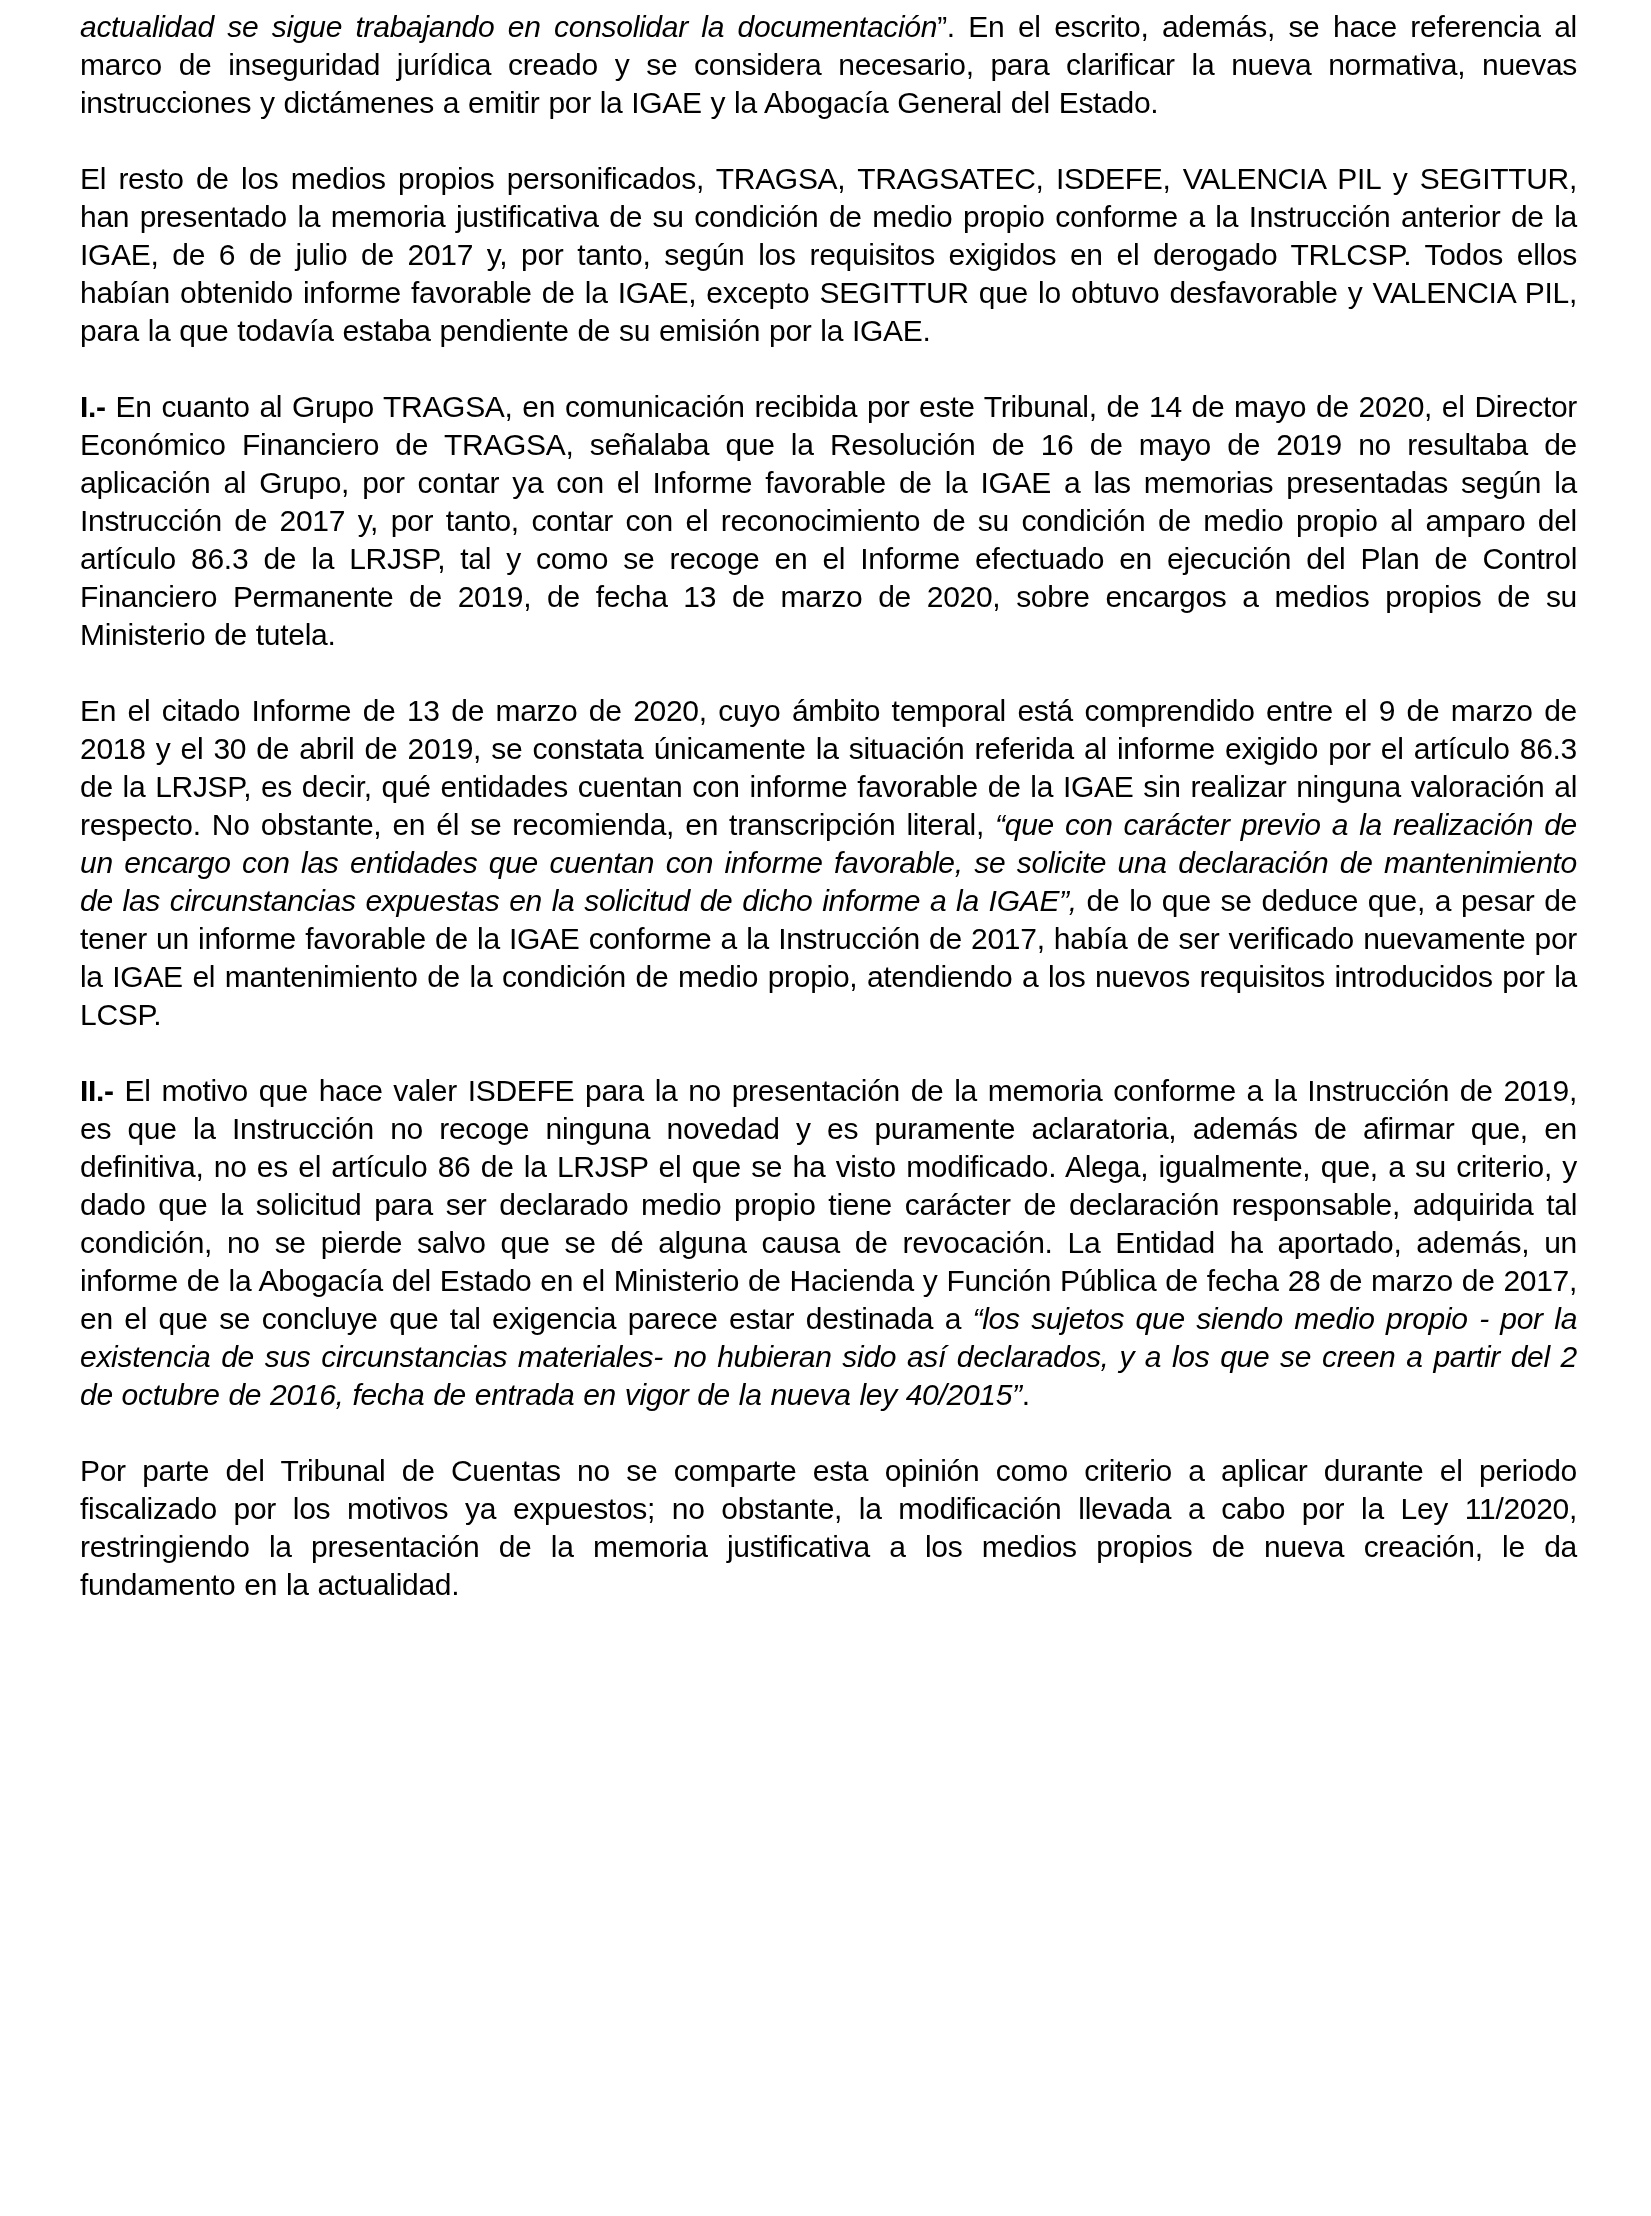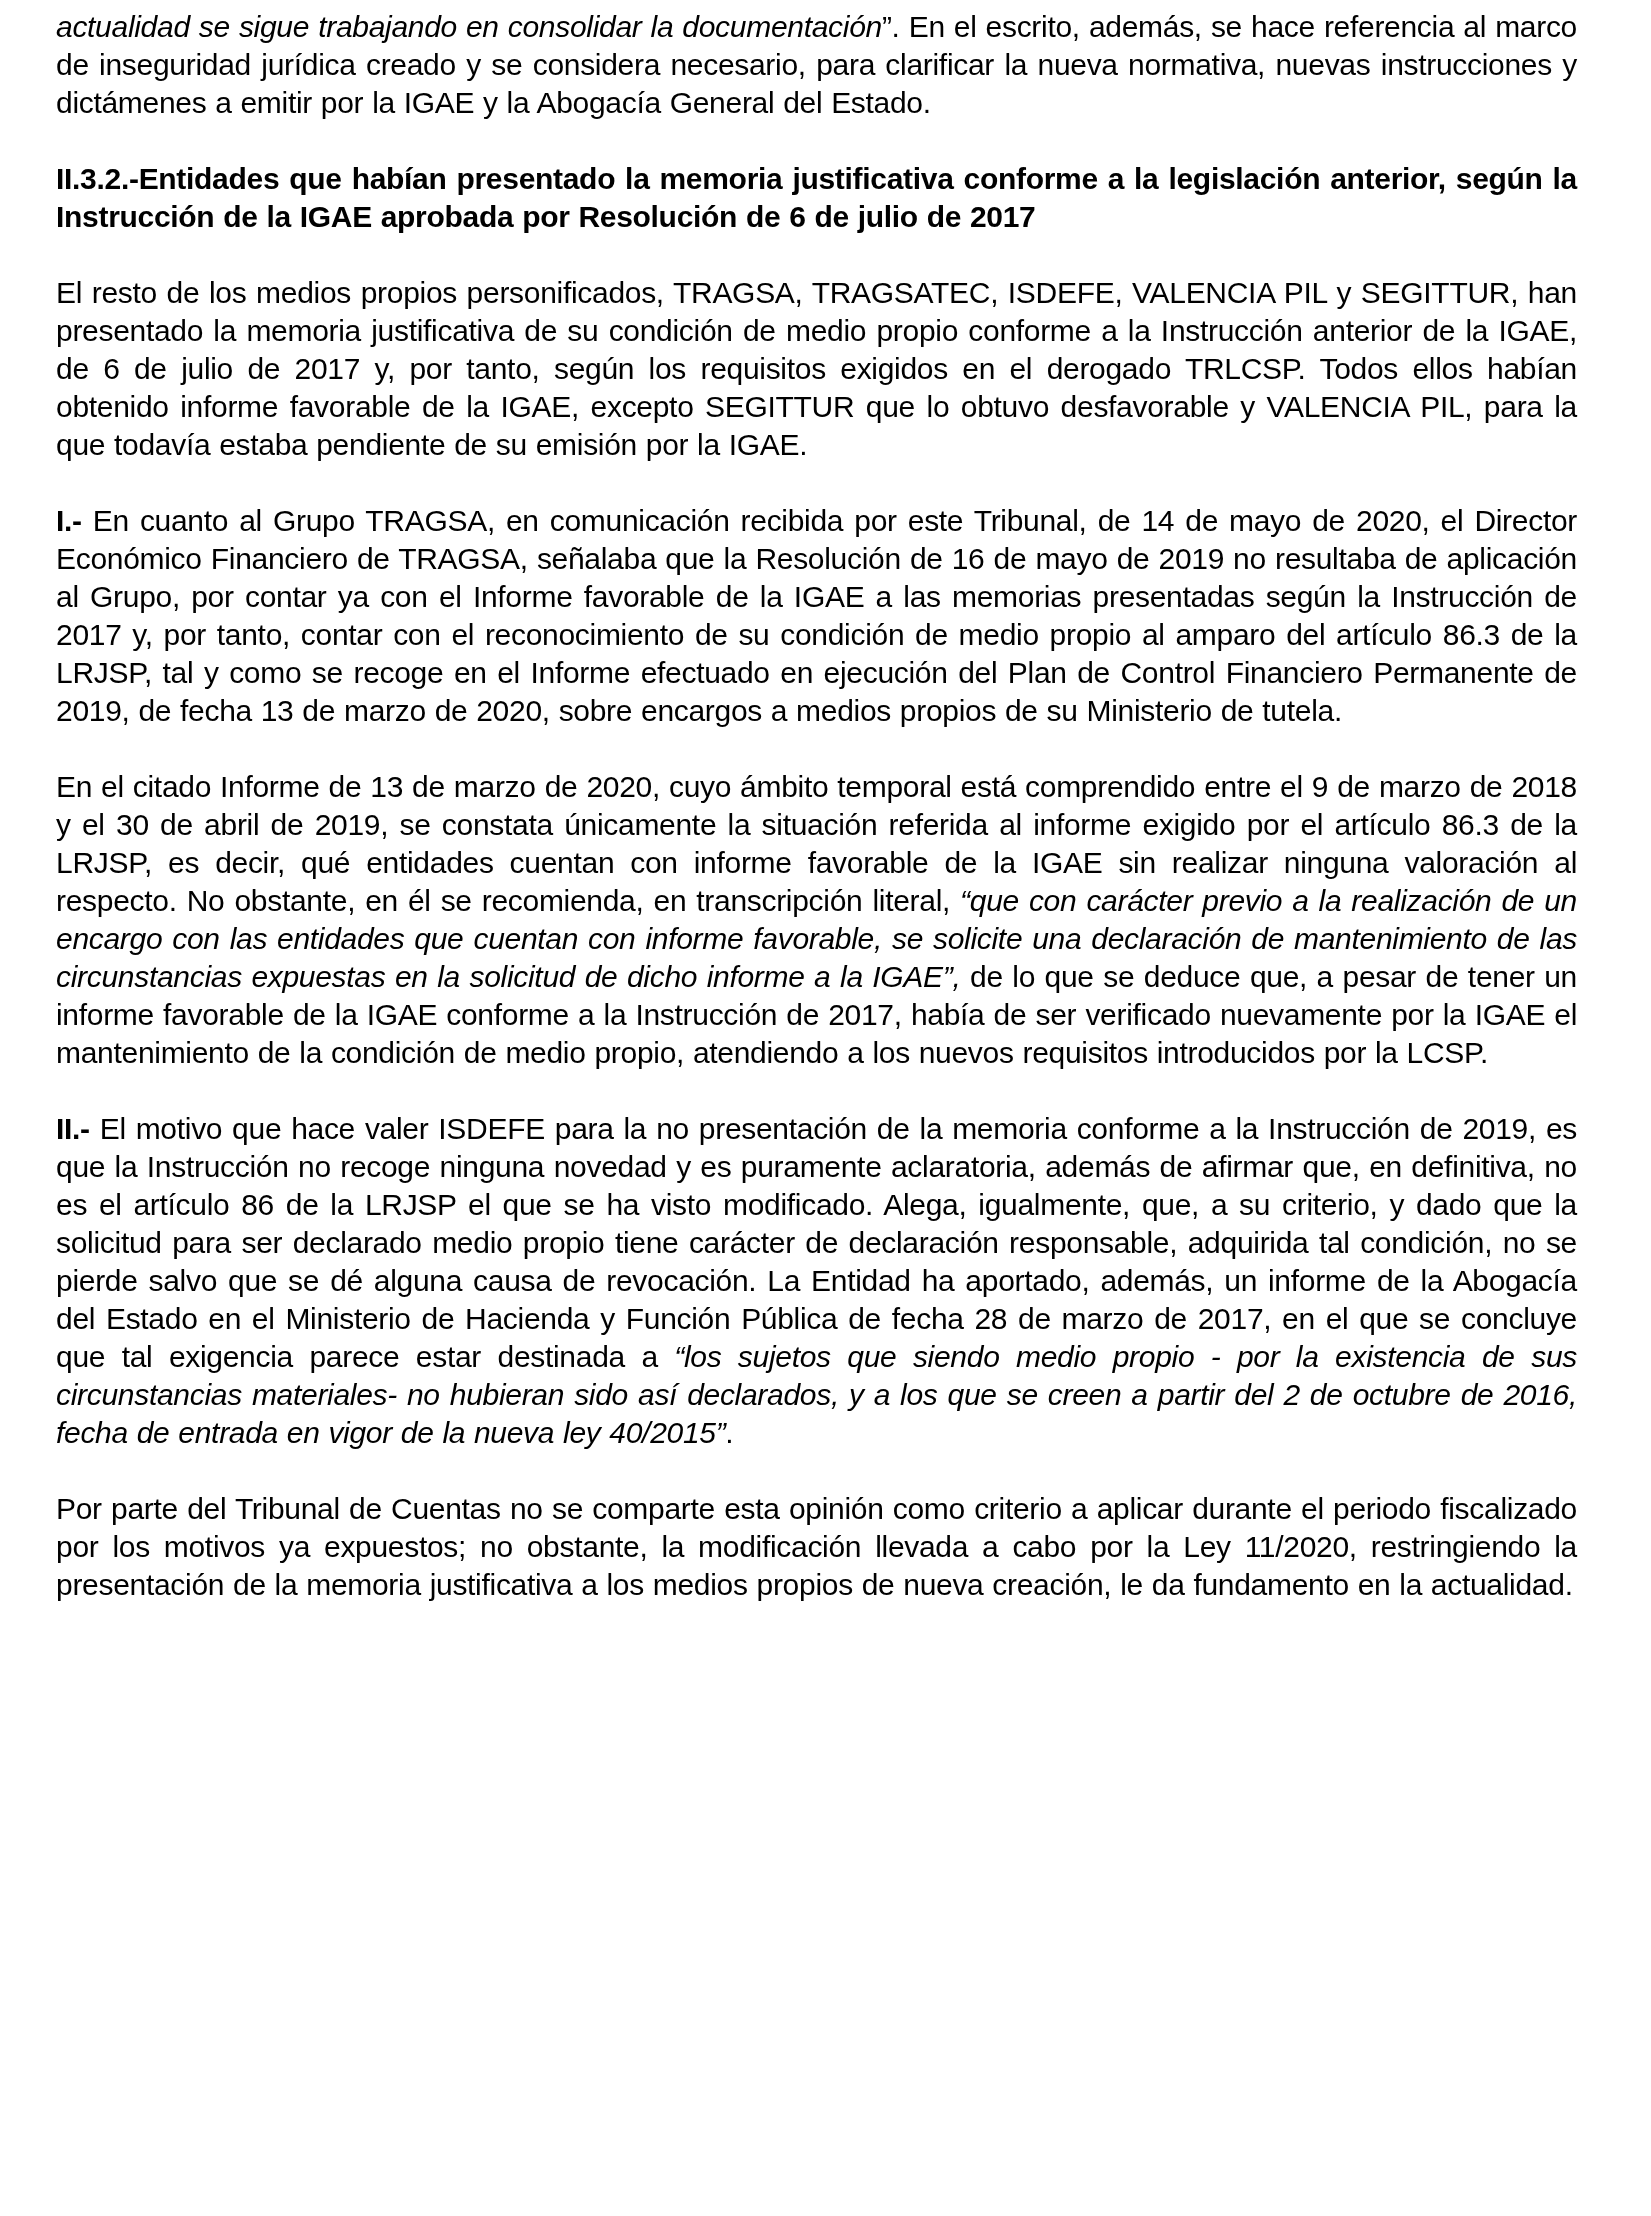--- a/index.html
+++ b/index.html
@@ -10,21 +10,21 @@
   body {
     width: 1652px;
     height: 2216px;
     font-family: "Liberation Sans", sans-serif;
     color: #000000;
   }
   .page {
     box-sizing: border-box;
     width: 1652px;
     height: 2216px;
-    padding: 8px 75px 0 56px;
+    padding: 8px 75px 0 80px;
     background: #ffffff;
     overflow: hidden;
   }
   .para, .heading {
     font-size: 30px;
     line-height: 38px;
     letter-spacing: -0.3px;
     text-align: justify;
     margin: 38px 0;
     word-spacing: 0.8px;
@@ -34,21 +34,20 @@
   .b { font-weight: bold; }
   .i { font-style: italic; }
 </style>
 </head>
 <body>
 
 <div class="page">
 
   <p class="para"><span class="i">actualidad se sigue trabajando en consolidar la documentación</span><span>”. En el escrito, además, se hace referencia al marco de inseguridad jurídica creado y se considera necesario, para clarificar la nueva normativa, nuevas instrucciones y dictámenes a emitir por la IGAE y la Abogacía General del Estado.</span></p>
 
-  <p class="heading"><span class="b">II.3.2.-Entidades que habían presentado la memoria justificativa conforme a la legislación anterior, según la Instrucción de la IGAE aprobada por Resolución de 6 de julio de 2017</span></p>
 
   <p class="para"><span>El resto de los medios propios personificados, TRAGSA, TRAGSATEC, ISDEFE, VALENCIA PIL y SEGITTUR, han presentado la memoria justificativa de su condición de medio propio conforme a la Instrucción anterior de la IGAE, de 6 de julio de 2017 y, por tanto, según los requisitos exigidos en el derogado TRLCSP. Todos ellos habían obtenido informe favorable de la IGAE, excepto SEGITTUR que lo obtuvo desfavorable y VALENCIA PIL, para la que todavía estaba pendiente de su emisión por la IGAE.</span></p>
 
 
   <p class="para"><span class="b">I.-</span><span> En cuanto al Grupo TRAGSA, en comunicación recibida por este Tribunal, de 14 de mayo de 2020, el Director Económico Financiero de TRAGSA, señalaba que la Resolución de 16 de mayo de 2019 no resultaba de aplicación al Grupo, por contar ya con el Informe favorable de la IGAE a las memorias presentadas según la Instrucción de 2017 y, por tanto, contar con el reconocimiento de su condición de medio propio al amparo del artículo 86.3 de la LRJSP, tal y como se recoge en el Informe efectuado en ejecución del Plan de Control Financiero Permanente de 2019, de fecha 13 de marzo de 2020, sobre encargos a medios propios de su Ministerio de tutela.</span></p>
 
   <p class="para"><span>En el citado Informe de 13 de marzo de 2020, cuyo ámbito temporal está comprendido entre el 9 de marzo de 2018 y el 30 de abril de 2019, se constata únicamente la situación referida al informe exigido por el artículo 86.3 de la LRJSP, es decir, qué entidades cuentan con informe favorable de la IGAE sin realizar ninguna valoración al respecto. No obstante, en él se recomienda, en transcripción literal, </span><span class="i">“que con carácter previo a la realización de un encargo con las entidades que cuentan con informe favorable, se solicite una declaración de mantenimiento de las circunstancias expuestas en la solicitud de dicho informe a la IGAE”,</span><span> de lo que se deduce que, a pesar de tener un informe favorable de la IGAE conforme a la Instrucción de 2017, había de ser verificado nuevamente por la IGAE el mantenimiento de la condición de medio propio, atendiendo a los nuevos requisitos introducidos por la LCSP.</span></p>
 
   <p class="para"><span class="b">II.-</span><span> El motivo que hace valer ISDEFE para la no presentación de la memoria conforme a la Instrucción de 2019, es que la Instrucción no recoge ninguna novedad y es puramente aclaratoria, además de afirmar que, en definitiva, no es el artículo 86 de la LRJSP el que se ha visto modificado. Alega, igualmente, que, a su criterio, y dado que la solicitud para ser declarado medio propio tiene carácter de declaración responsable, adquirida tal condición, no se pierde salvo que se dé alguna causa de revocación. La Entidad ha aportado, además, un informe de la Abogacía del Estado en el Ministerio de Hacienda y Función Pública de fecha 28 de marzo de 2017, en el que se concluye que tal exigencia parece estar destinada a </span><span class="i">“los sujetos que siendo medio propio - por la existencia de sus circunstancias materiales- no hubieran sido así declarados, y a los que se creen a partir del 2 de octubre de 2016, fecha de entrada en vigor de la nueva ley 40/2015”</span><span>.</span></p>
 

